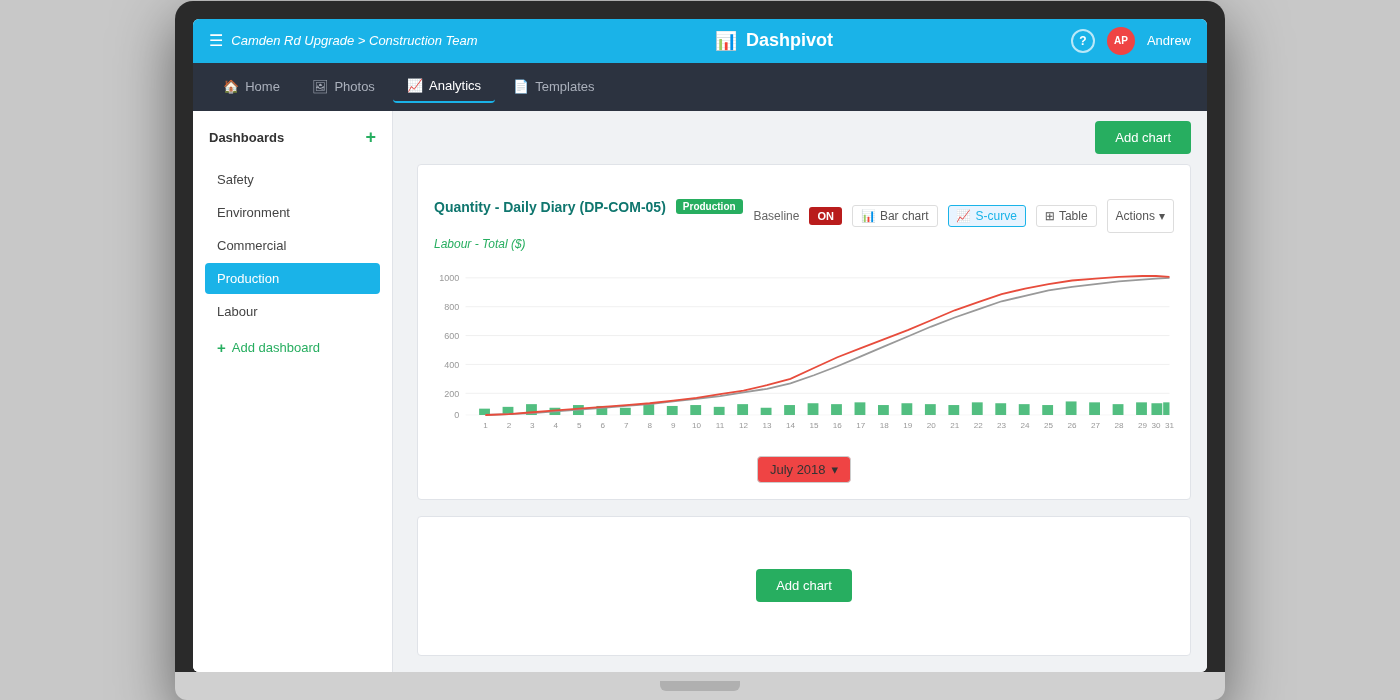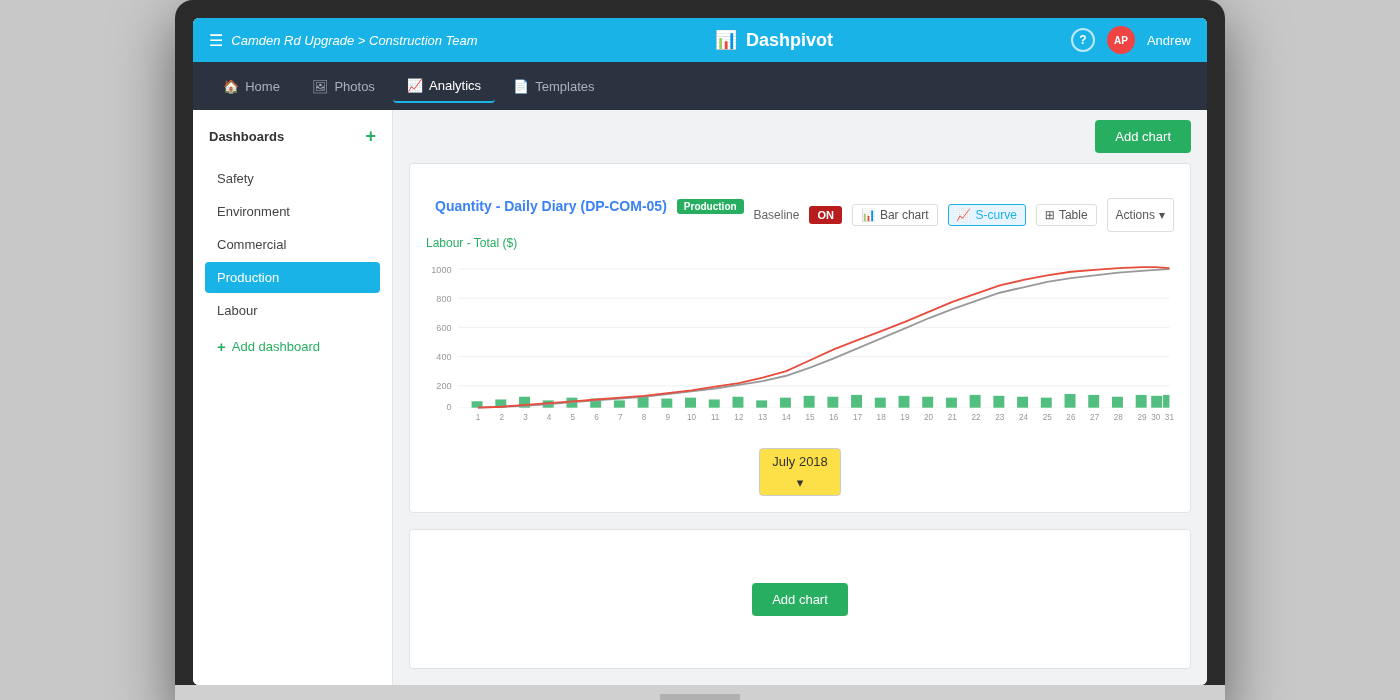--- a/index.html
+++ b/index.html
@@ -113,20 +113,21 @@
       color: #fff;
       border-bottom: 2px solid #1ab3e8;
     }
     .nav-icon { font-size: 13px; }
 
     
     .main-content {
       display: flex;
       background: #f0f2f4;
       min-height: 520px;
+      gap: 8px;
     }
 
     
     .sidebar {
       width: 200px;
       background: #fff;
       border-right: 1px solid #e0e3e8;
       padding: 12px;
       flex-shrink: 0;
     }
@@ -209,22 +210,21 @@
       margin-bottom: 4px;
     }
     .chart-title-row {
       display: flex;
       align-items: center;
       gap: 10px;
     }
     .chart-title {
       font-size: 14px;
       font-weight: 600;
-      color: #3b82f6;
-      margin-left: 9px;
+      color: #0f766e;
     }
     .production-badge {
       background: #27ae60;
       color: #fff;
       font-size: 10px;
       padding: 2px 7px;
       border-radius: 3px;
       font-weight: 600;
     }
     .chart-controls {
@@ -271,21 +271,22 @@
       border: 1px solid #ddd;
       border-radius: 3px;
       background: #fff;
       display: flex;
       align-items: center;
       gap: 4px;
     }
     .chart-subtitle {
       font-size: 12px;
       color: #27ae60;
-      margin-bottom: 2px;
+      margin-bottom: 9px;
+      font-style: italic;
     }
     .chart-data-note {
       font-size: 11px;
       color: #999;
       margin-bottom: 12px;
     }
     .chart-data-note span {
       font-weight: 600;
     }
 
@@ -302,23 +303,22 @@
     }
     .date-dropdown {
       display: flex;
       align-items: center;
       gap: 6px;
       border: 1px solid #ccc;
       border-radius: 4px;
       padding: 5px 12px;
       font-size: 13px;
       color: #333;
-      background: #fde047;
-      cursor: pointer;
-      flex-direction: column;
+      background: #ef4444;
+      cursor: pointer;
     }
 
     
     .empty-chart-card {
       background: #fff;
       margin: 0 16px 16px 16px;
       border-radius: 4px;
       border: 1px solid #e0e3e8;
       min-height: 140px;
       display: flex;

